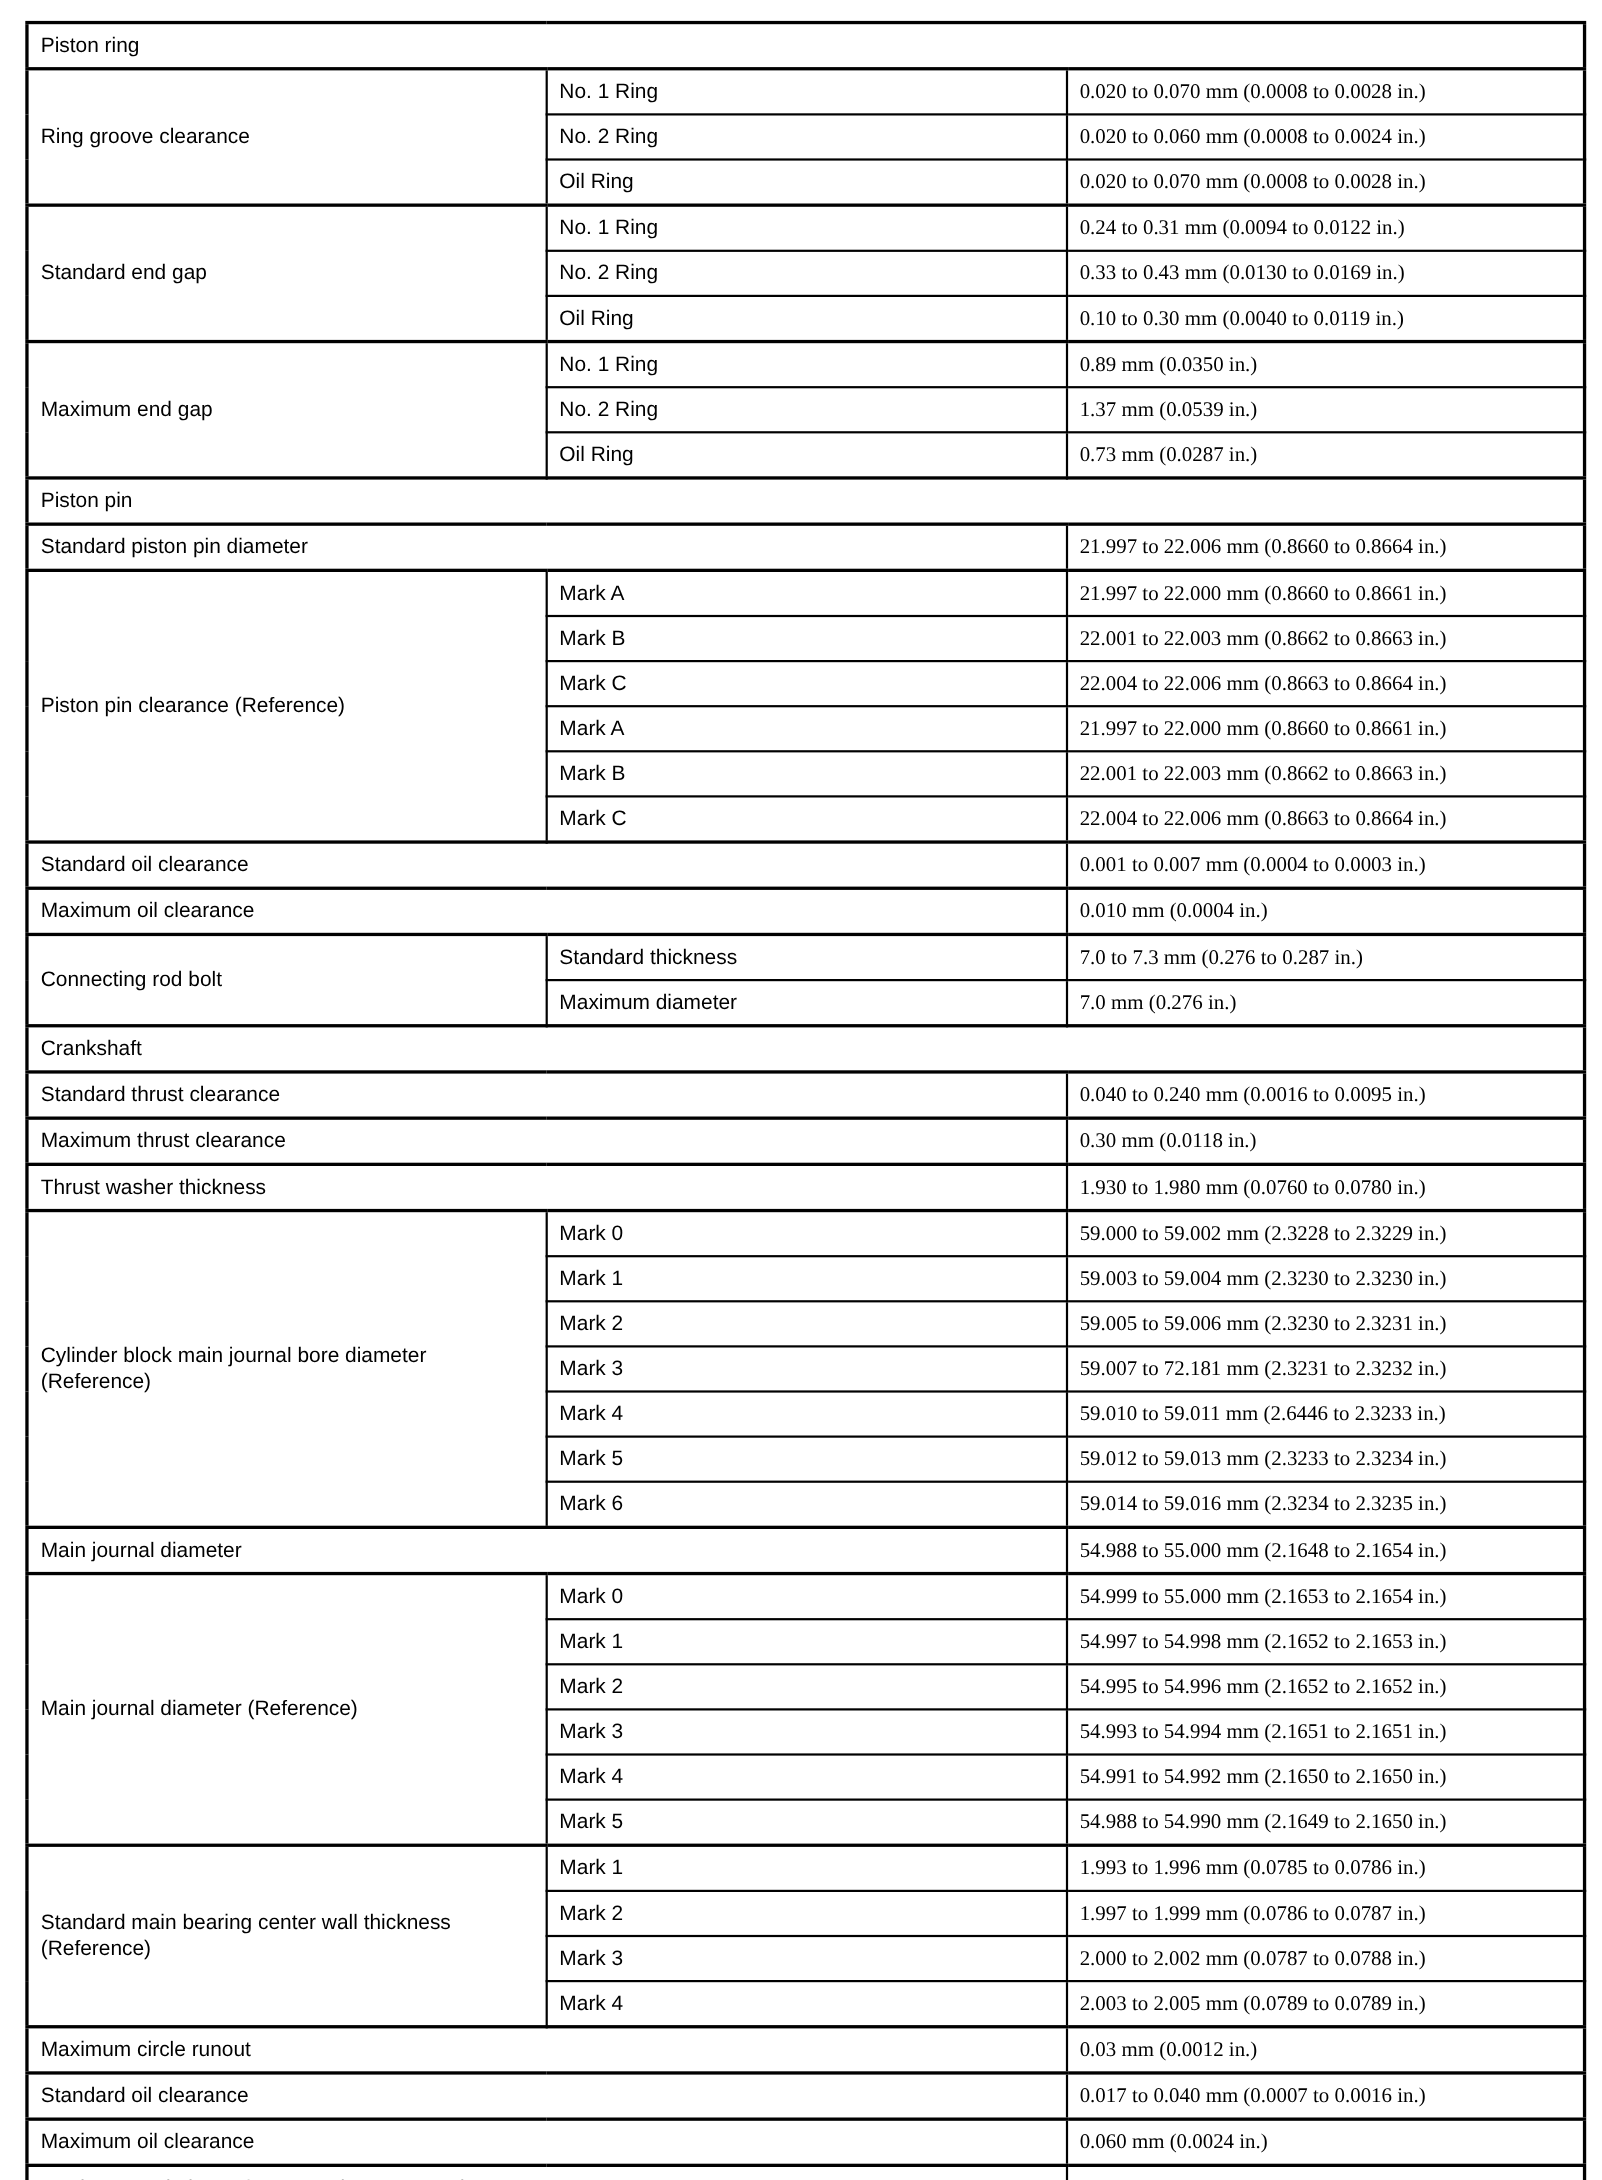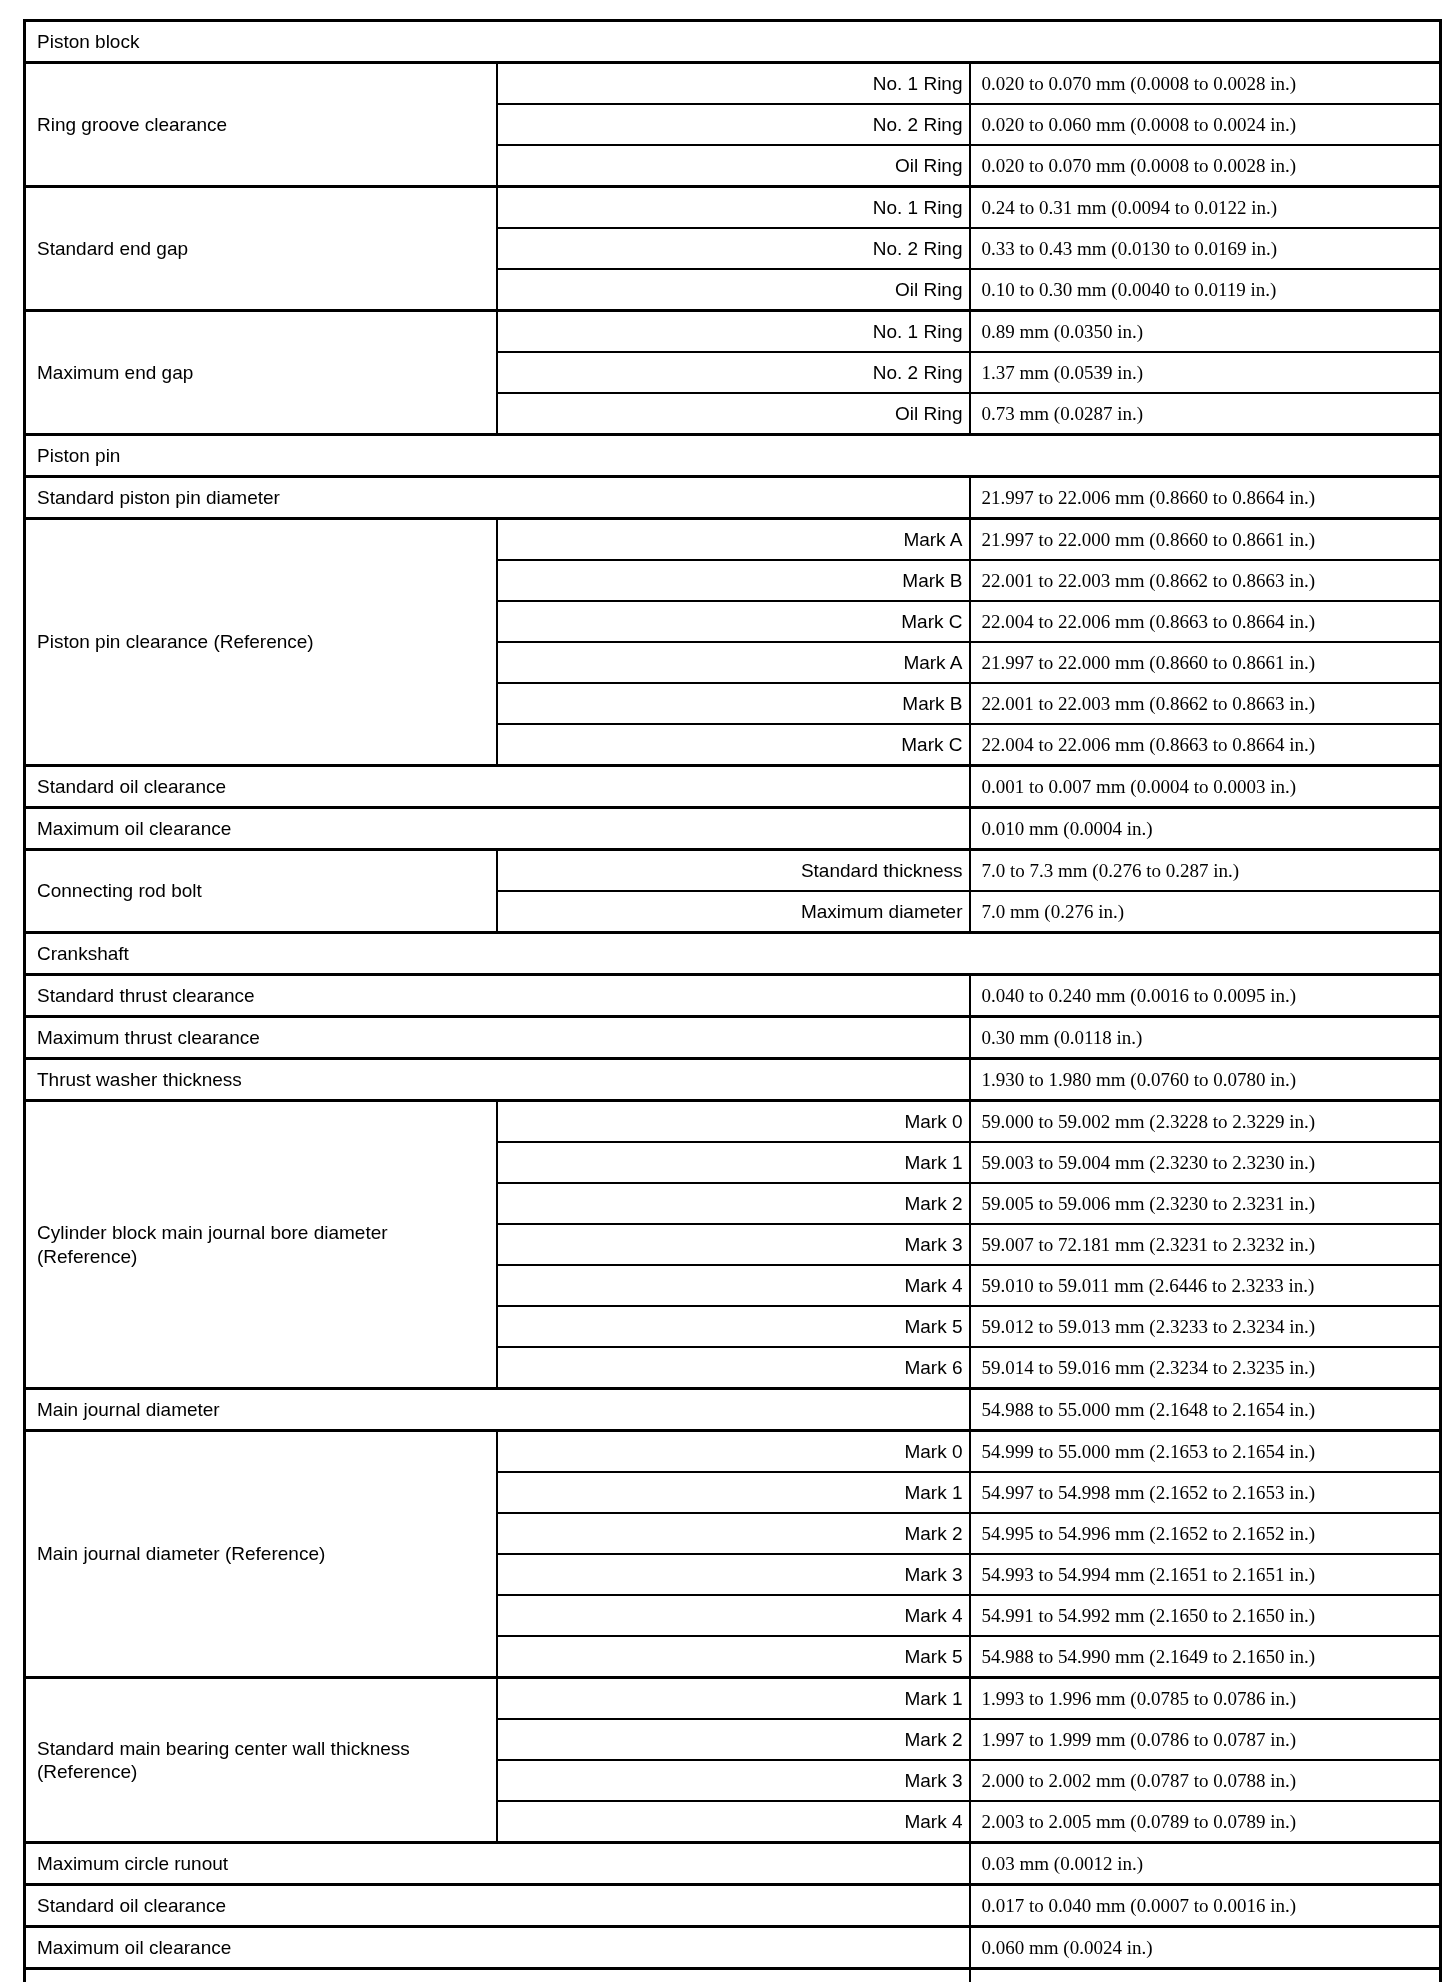--- a/index.html
+++ b/index.html
@@ -31,36 +31,36 @@
     font-size: 19px;
     line-height: 1.22;
     padding: 1px 6px 1px 11px;
     vertical-align: middle;
     white-space: pre-line;
     overflow: hidden;
   }
   
   tr.gb > td { border-top: 3px solid #000000; }
   td.val { padding-left: 14px; font-family: Liberation Serif, serif; }
-  td.sub { padding-left: 12px; text-align: right; }
+  td.sub { padding-left: 12px; }
 </style>
 </head>
 <body>
 
 <div class="page">
   <table class="spec">
     <colgroup>
         <col class="c1">
         <col class="c2">
         <col class="c3">
       </colgroup>
     <tbody>
 
       <tr class="gb">
-        <td colspan="3">Piston block</td>
+        <td colspan="3">Piston ring</td>
       </tr>
 
       <tr class="gb">
         <td rowspan="3">Ring groove clearance</td>
         <td class="sub">No. 1 Ring</td>
         <td class="val">0.020 to 0.070 mm (0.0008 to 0.0028 in.)</td>
       </tr>
       <tr>
         <td class="sub">No. 2 Ring</td>
         <td class="val">0.020 to 0.060 mm (0.0008 to 0.0024 in.)</td>

